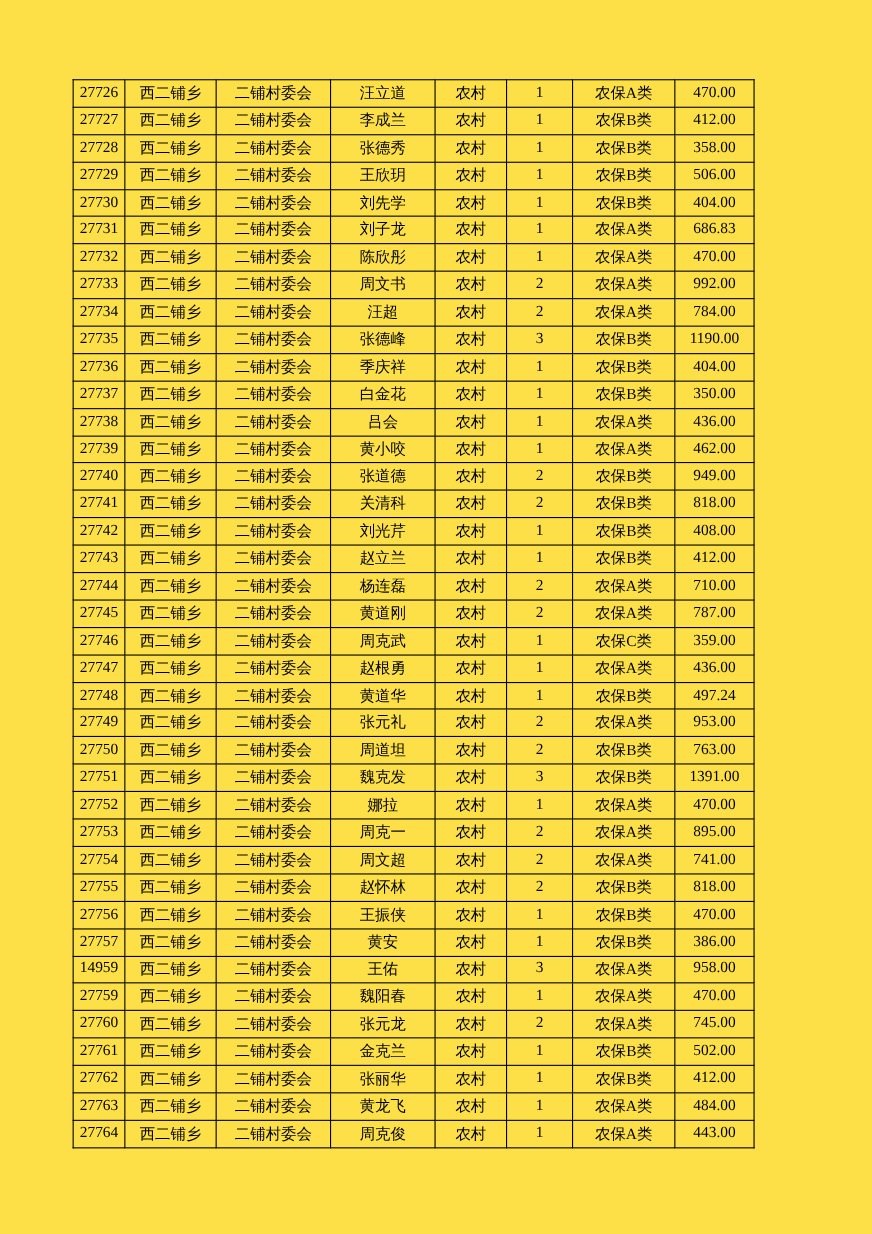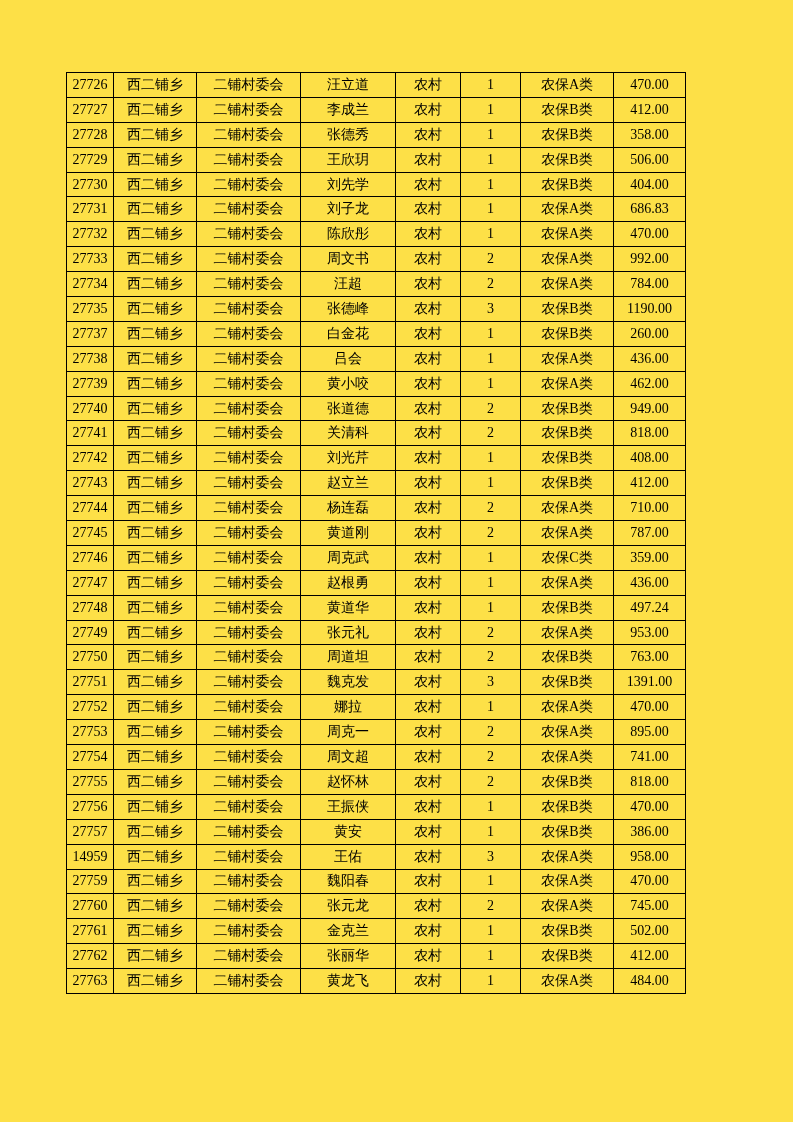--- a/index.html
+++ b/index.html
@@ -145,28 +145,38 @@
           <td>27735</td>
           <td>西二铺乡</td>
           <td>二铺村委会</td>
           <td>张德峰</td>
           <td>农村</td>
           <td>3</td>
           <td>农保B类</td>
           <td>1190.00</td>
         </tr>
         <tr>
+          <td>27736</td>
+          <td>西二铺乡</td>
+          <td>二铺村委会</td>
+          <td>季庆祥</td>
+          <td>农村</td>
+          <td>1</td>
+          <td>农保B类</td>
+          <td>404.00</td>
+        </tr>
+        <tr>
           <td>27737</td>
           <td>西二铺乡</td>
           <td>二铺村委会</td>
           <td>白金花</td>
           <td>农村</td>
           <td>1</td>
           <td>农保B类</td>
-          <td>260.00</td>
+          <td>350.00</td>
         </tr>
         <tr>
           <td>27738</td>
           <td>西二铺乡</td>
           <td>二铺村委会</td>
           <td>吕会</td>
           <td>农村</td>
           <td>1</td>
           <td>农保A类</td>
           <td>436.00</td>
@@ -413,16 +423,26 @@
         </tr>
         <tr>
           <td>27763</td>
           <td>西二铺乡</td>
           <td>二铺村委会</td>
           <td>黄龙飞</td>
           <td>农村</td>
           <td>1</td>
           <td>农保A类</td>
           <td>484.00</td>
+        </tr>
+        <tr>
+          <td>27764</td>
+          <td>西二铺乡</td>
+          <td>二铺村委会</td>
+          <td>周克俊</td>
+          <td>农村</td>
+          <td>1</td>
+          <td>农保A类</td>
+          <td>443.00</td>
         </tr>
       </tbody>
   </table>
 </div>
 
 </body></html>

